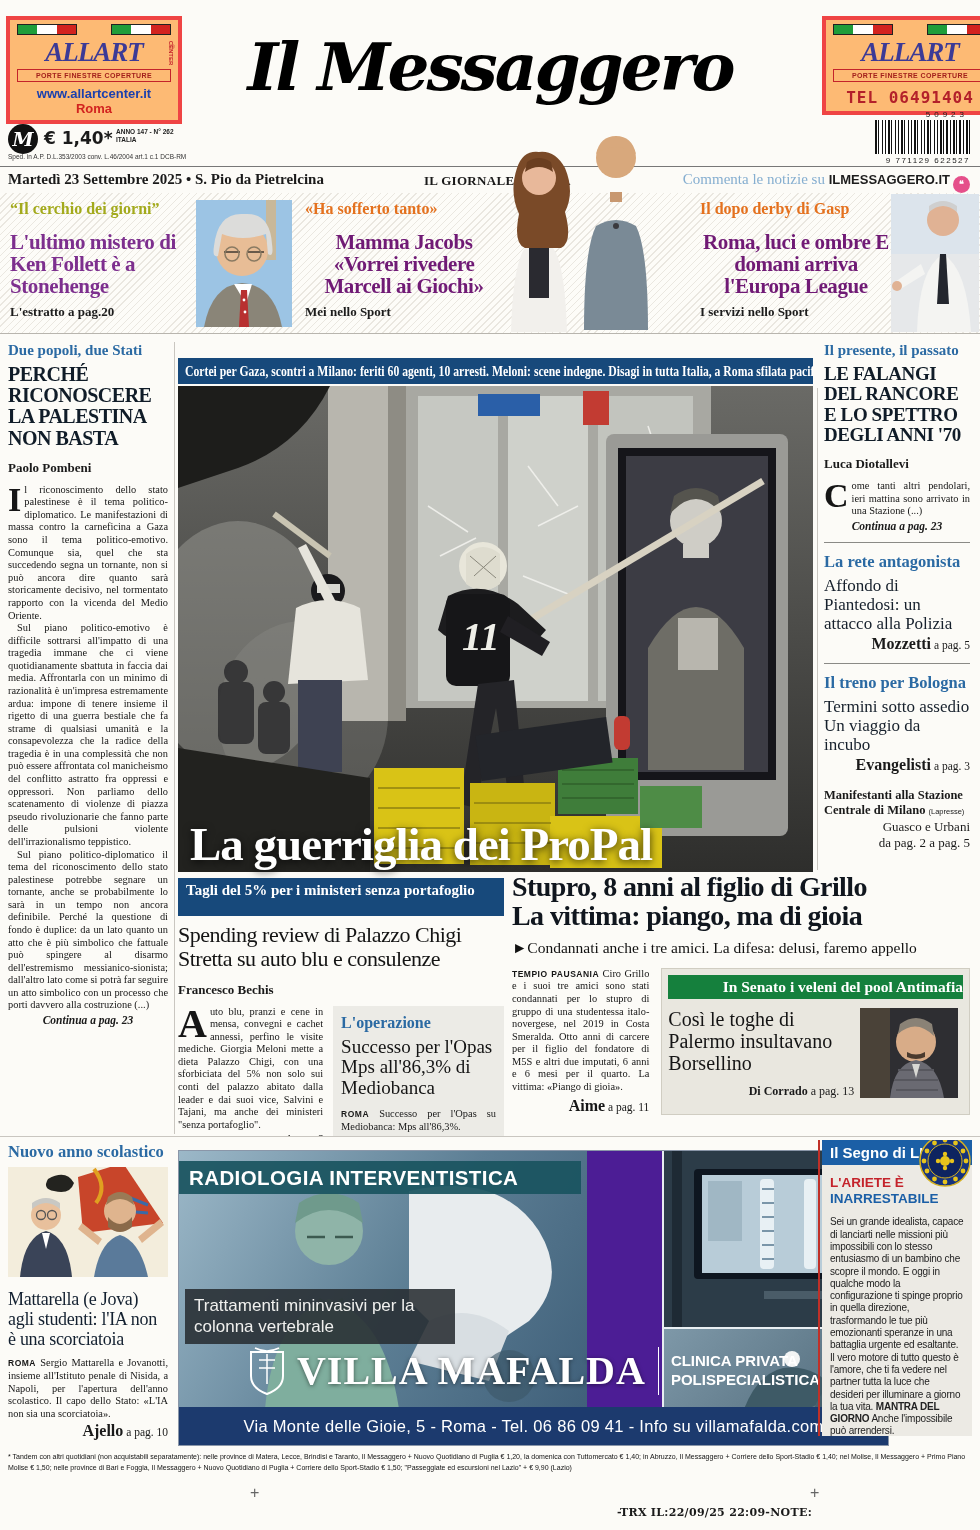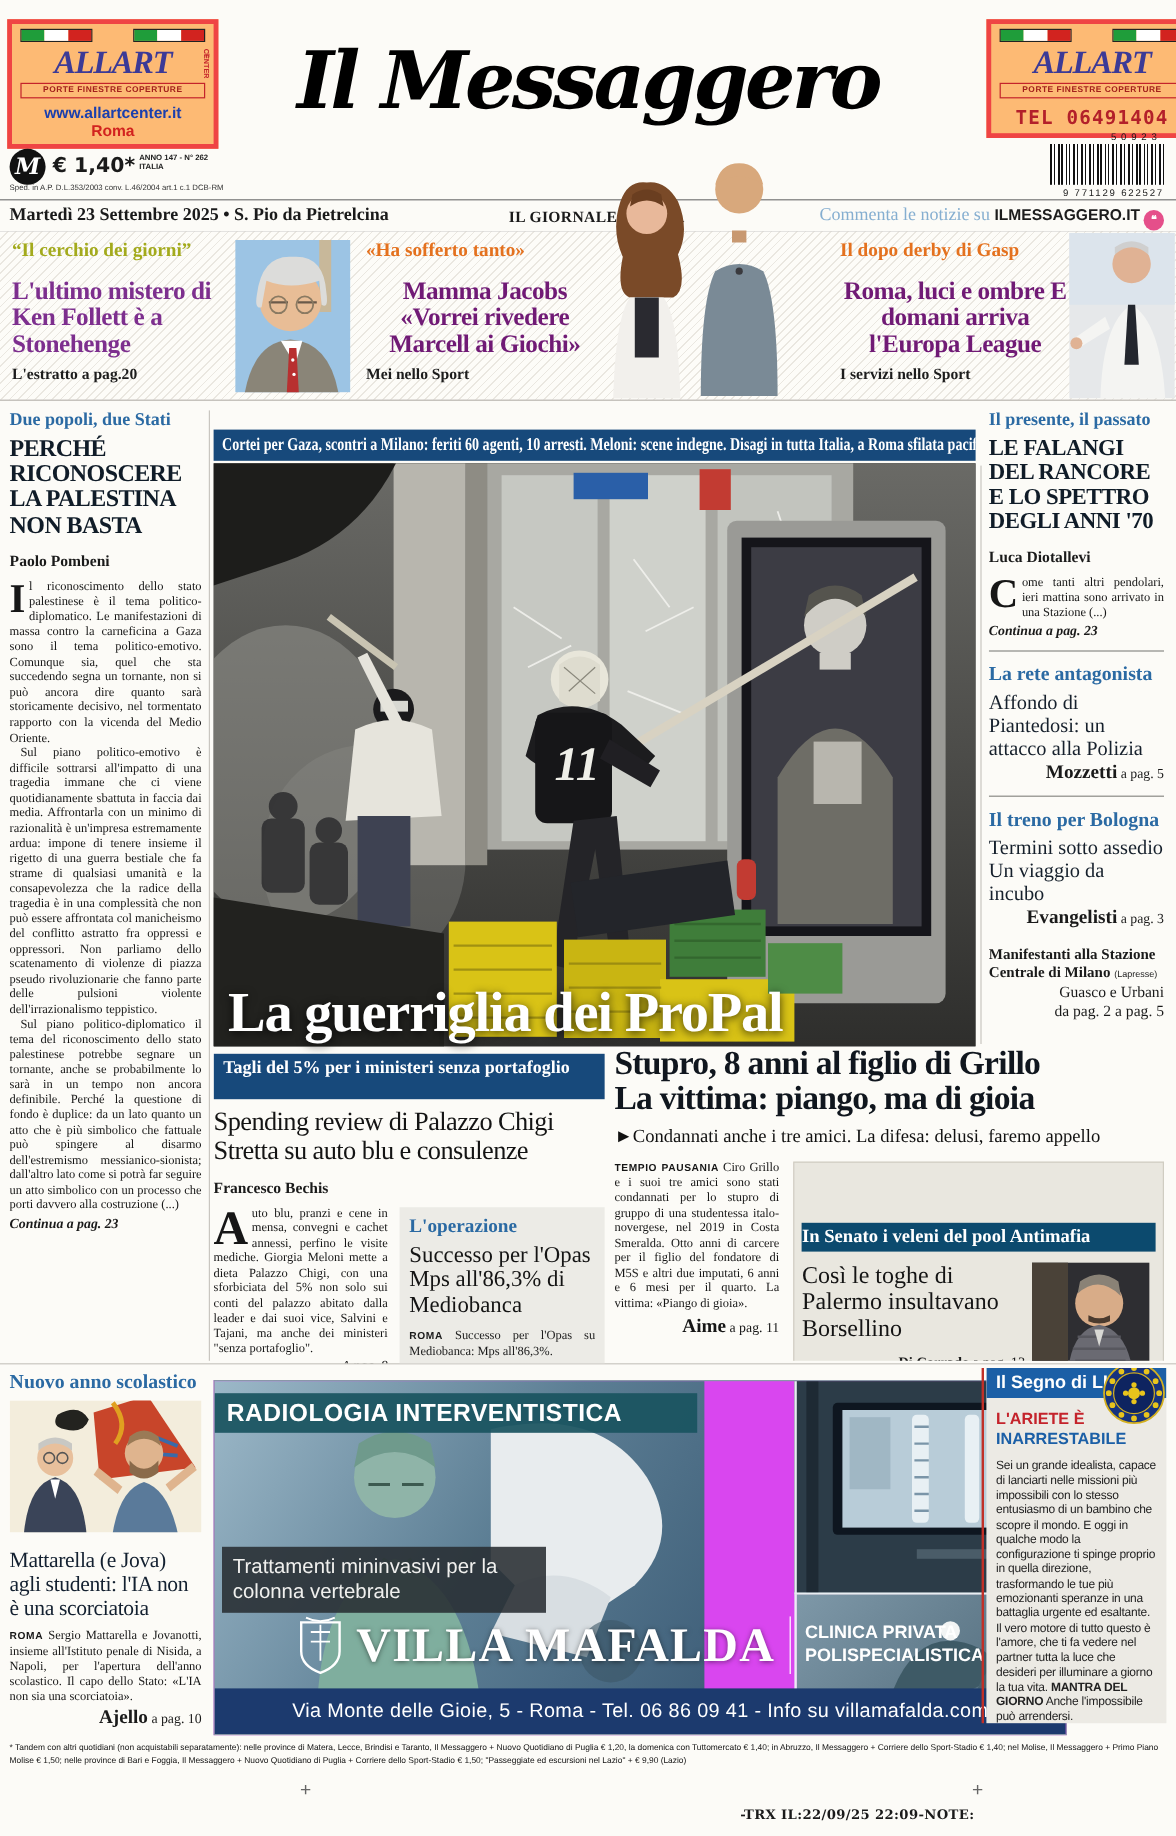--- a/index.html
+++ b/index.html
@@ -56,21 +56,21 @@
   .vrule{position:absolute;width:1px;background:#c9c6c0;}
   .hrule{position:absolute;height:1px;background:#c9c6c0;}
   .colL{position:absolute;left:8px;top:342px;width:160px;height:792px;overflow:hidden;}
   .kick{font:bold 15px "Liberation Serif",serif;color:#2b6aa3;}
   .hlL{font:bold 20px/1.06 "Liberation Serif",serif;color:#101c28;margin-top:5px;letter-spacing:-.5px;}
   .byline{font:bold 13px "Liberation Serif",serif;margin:11px 0 8px;}
   .btxt{font-size:10.4px;line-height:1.21;text-align:justify;color:#161616;}
   .btxt p{margin:0;text-indent:9px;}
   .btxt p.first{text-indent:0;}
   .drop{float:left;font:bold 34px/26px "Liberation Serif",serif;padding:3px 3px 0 0;}
-  .cont{font:bold italic 11.5px "Liberation Serif",serif;text-align:left;margin-top:2px;}
+  .cont{font:bold italic 11.5px "Liberation Serif",serif;text-align:center;margin-top:2px;}
   .strip{position:absolute;left:178px;top:358px;width:635px;height:26px;background:#17497b;overflow:hidden;}
   .stripTxt{display:inline-block;white-space:nowrap;color:#fff;font:bold 15px/26px "Liberation Serif",serif;
         padding-left:9px;transform:scaleX(.78);transform-origin:0 50%;}
   .mainphoto{position:absolute;left:178px;top:386px;width:635px;height:486px;background:#3c3c3a;}
   .photoHead{position:absolute;left:12px;bottom:4px;font:bold 47px/1 "Liberation Serif",serif;color:#fff;
         text-shadow:0 2px 8px rgba(0,0,0,.75);letter-spacing:-1px;}
   
   .spend{position:absolute;left:178px;top:878px;width:326px;height:258px;overflow:hidden;}
   .bluebar{background:#17497b;color:#fff;font:bold 15px/25px "Liberation Serif",serif;height:38px;padding-left:8px;}
   .hl2{font:22px/1.08 "Liberation Serif",serif;color:#141414;margin-top:7px;letter-spacing:-.5px;}
@@ -84,38 +84,38 @@
   .ophl{font:19px/1.1 "Liberation Serif",serif;margin-top:5px;color:#141414;}
   .opbody{font-size:10.4px;line-height:1.2;text-align:justify;margin-top:9px;}
   .cityTag{font:bold 8.5px "Liberation Sans",sans-serif;letter-spacing:.5px;}
   
   .grillo{position:absolute;left:512px;top:872px;width:458px;height:262px;overflow:hidden;}
   .hl3{font:bold 28px/1.05 "Liberation Serif",serif;color:#10161e;letter-spacing:-.6px;}
   .sub{font:15.5px "Liberation Serif",serif;margin-top:8px;color:#111;}
   .grow{display:flex;margin-top:11px;}
   .gbody{width:138px;}
   .ambox{width:296px;margin-left:12px;background:#e9e7df;border:1px solid #d0cdc2;padding:6px;}
-  .ambar{background:#0c4a6e;color:#fff;font:bold 15.5px/24px "Liberation Serif",serif;height:24px;text-align:left;margin-top:44px;}
+  .ambar{background:#15803d;color:#fff;font:bold 15.5px/24px "Liberation Serif",serif;height:24px;text-align:right;}
   .amrow{display:flex;margin-top:9px;}
   .amleft{width:186px;}
   .amhl{font:20px/1.1 "Liberation Serif",serif;color:#141414;}
   .amref{text-align:right;font-size:12px;margin-top:10px;}
   
   .colR{position:absolute;left:824px;top:342px;width:146px;height:528px;overflow:hidden;}
   .hlR{font:bold 19px/1.07 "Liberation Serif",serif;color:#101c28;margin-top:5px;letter-spacing:-.4px;}
   .sep{border-top:1px solid #8a8a86;margin:10px 0 9px;}
   .kickB{font:bold 16.5px "Liberation Serif",serif;color:#2b6aa3;}
   .hlplain{font:17px/1.12 "Liberation Serif",serif;color:#16202c;margin-top:4px;}
   .capb{font:bold 12.5px/1.15 "Liberation Serif",serif;margin-top:14px;}
   .capb i{font:7.5px "Liberation Sans",sans-serif;}
   .capn{text-align:right;font:13px/1.2 "Liberation Serif",serif;margin-top:2px;}
   
   .scuola{position:absolute;left:8px;top:1142px;width:160px;height:312px;overflow:hidden;}
   .hlS{font:18px/1.1 "Liberation Serif",serif;color:#132030;margin-top:9px;letter-spacing:-.3px;}
-  .villa{position:absolute;left:178px;top:1150px;width:711px;height:296px;background:#d946ef;border:1px solid #8a96a8;box-sizing:border-box;}
+  .villa{position:absolute;left:178px;top:1150px;width:711px;height:296px;background:#4c1d95;border:1px solid #8a96a8;box-sizing:border-box;}
   .vleft{position:absolute;left:0;top:0;width:408px;height:258px;background:linear-gradient(120deg,#9cb8c8,#5c7e94 55%,#40607a);overflow:hidden;}
   .vrt{position:absolute;right:0;top:0;width:224px;height:176px;background:#31424e;overflow:hidden;border-left:2px solid #e8eef2;border-bottom:2px solid #e8eef2;}
   .vrb{position:absolute;right:0;top:178px;width:224px;height:80px;background:linear-gradient(135deg,#7e98a8,#4e6878);overflow:hidden;border-left:2px solid #e8eef2;}
   .vhdr{position:absolute;left:0;top:10px;width:392px;height:33px;background:rgba(26,84,96,.93);color:#fff;
         font:bold 20.5px/33px "Liberation Sans",sans-serif;padding-left:10px;letter-spacing:.4px;}
   .vtreat{position:absolute;left:6px;top:138px;width:252px;background:rgba(40,46,50,.88);color:#f0f0ee;
         font:17px/1.25 "Liberation Sans",sans-serif;padding:6px 9px;}
   .vbrand{position:absolute;left:0;right:0;top:186px;height:68px;display:flex;align-items:center;justify-content:center;color:#fff;}
   .vname{font:bold 40px/1 "Liberation Serif",serif;letter-spacing:1px;margin-left:10px;text-shadow:0 1px 4px rgba(0,0,0,.5);}
   .vdiv{width:1px;height:48px;background:#fff;margin:0 12px;}

